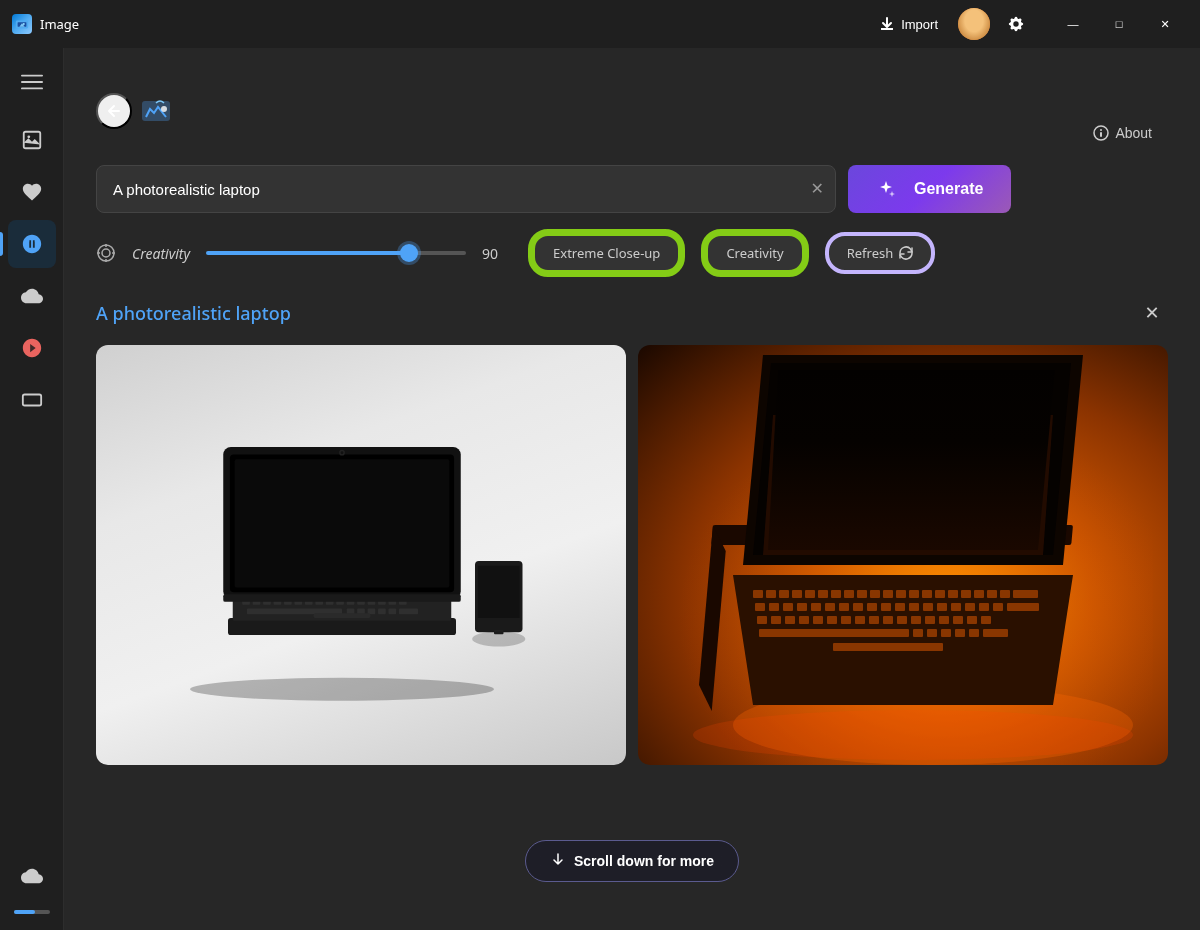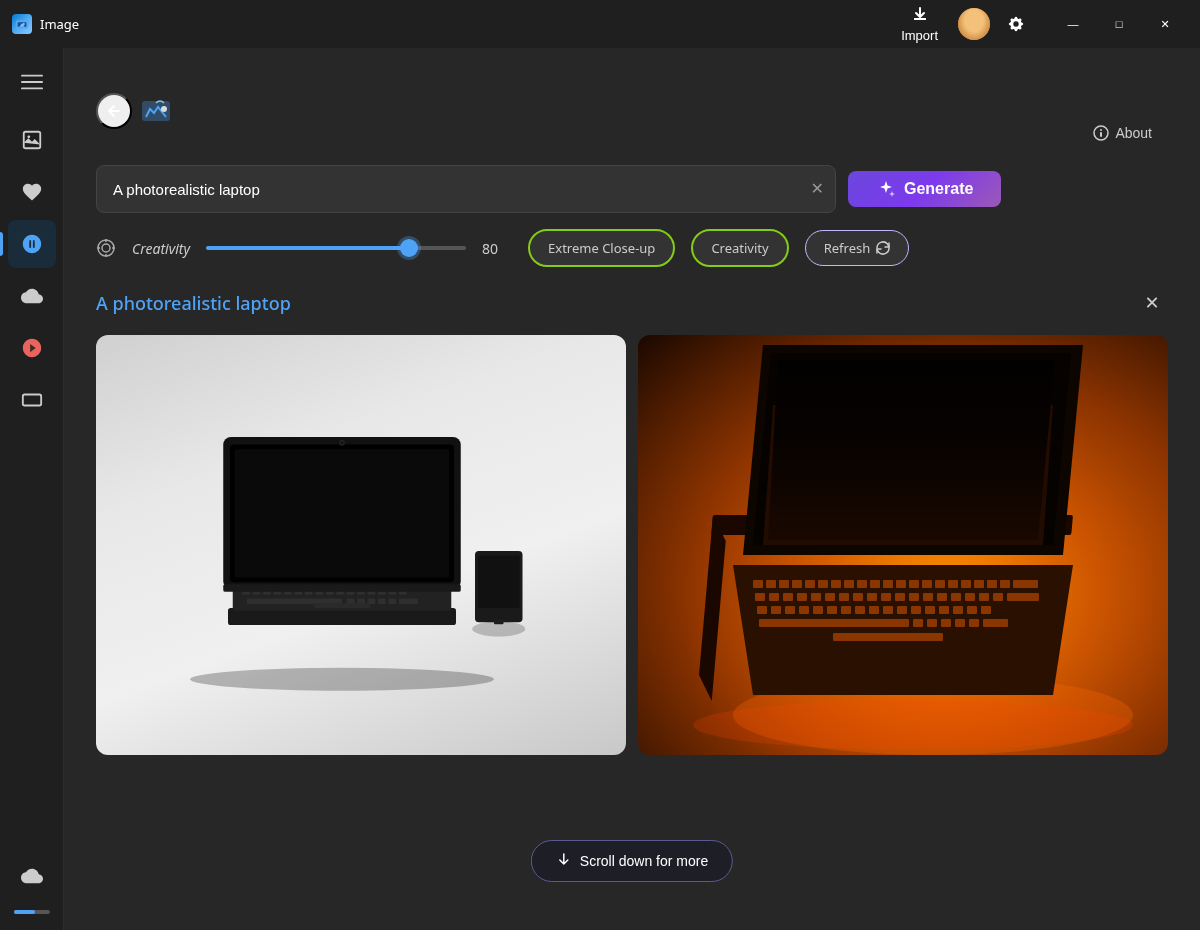--- a/index.html
+++ b/index.html
@@ -53,21 +53,20 @@
       display: flex;
       align-items: center;
       gap: 6px;
       padding: 6px 12px;
       border-radius: 6px;
       cursor: pointer;
       color: #ffffff;
       font-size: 13px;
       background: transparent;
       border: none;
-      flex-direction: column;
     }
     .avatar {
       width: 32px;
       height: 32px;
       border-radius: 50%;
       background: linear-gradient(135deg, #8b4513, #d2691e, #cd853f);
       display: flex;
       align-items: center;
       justify-content: center;
       overflow: hidden;
@@ -231,32 +230,32 @@
       top: 50%;
       transform: translateY(-50%);
       cursor: pointer;
       color: #999999;
       background: none;
       border: none;
       font-size: 16px;
       line-height: 1;
     }
     .generate-btn {
-      height: 36px;
+      height: 48px;
       padding: 0 28px;
       background: linear-gradient(135deg, #6b47dc, #7c3aed, #9b59b6);
       border: none;
       border-radius: 8px;
       color: #ffffff;
       font-size: 16px;
       font-weight: 600;
       cursor: pointer;
       display: flex;
       align-items: center;
-      gap: 8px;
+      gap: 18px;
       white-space: nowrap;
     }
 
     
     .creativity-row {
       padding: 0 32px 20px;
       display: flex;
       align-items: center;
       gap: 16px;
       flex-shrink: 0;
@@ -279,31 +278,31 @@
       align-items: center;
     }
     .slider-value {
       color: #cccccc;
       font-size: 14px;
       min-width: 30px;
     }
     .style-chip {
       padding: 8px 18px;
       background: #333333;
-      border: 2px solid #84cc16;
+      border: 7px solid #84cc16;
       border-radius: 20px;
       color: #cccccc;
       font-size: 13px;
       cursor: pointer;
       white-space: nowrap;
     }
     .refresh-btn {
       padding: 8px 18px;
       background: #333333;
-      border: 1px solid #c4b5fd;
+      border: 4px solid #c4b5fd;
       border-radius: 20px;
       color: #cccccc;
       font-size: 13px;
       cursor: pointer;
       display: flex;
       align-items: center;
       gap: 6px;
     }
 
     
@@ -381,20 +380,21 @@
       background: rgba(30, 30, 40, 0.9);
       border: 1.5px solid #5b5b8f;
       border-radius: 24px;
       color: #ffffff;
       font-size: 14px;
       cursor: pointer;
       display: flex;
       align-items: flex-start;
       gap: 8px;
       backdrop-filter: blur(8px);
+      font-weight: bold;
     }
 
     
     .laptop-svg-white {
       position: absolute;
       width: 380px;
       height: 300px;
       top: 50%;
       left: 50%;
       transform: translate(-50%, -48%);
@@ -573,21 +573,21 @@
           <line x1="10" y1="1" x2="10" y2="4" stroke="#aaaaaa" stroke-width="1.5"></line>
           <line x1="10" y1="16" x2="10" y2="19" stroke="#aaaaaa" stroke-width="1.5"></line>
           <line x1="1" y1="10" x2="4" y2="10" stroke="#aaaaaa" stroke-width="1.5"></line>
           <line x1="16" y1="10" x2="19" y2="10" stroke="#aaaaaa" stroke-width="1.5"></line>
         </svg>
       </div>
       <span class="creativity-label">Creativity</span>
       <div class="slider-container">
         <input type="range" min="0" max="100" value="80" style="width: 100%;">
       </div>
-      <span class="slider-value">80</span>
+      <span class="slider-value">90</span>
       <div class="style-chip">
         <span>Extreme Close-up</span>
       </div>
       <div class="style-chip">
         <span>Creativity</span>
       </div>
       <div class="refresh-btn">
         <span>Refresh</span>
         <svg width="14" height="14" viewBox="0 0 14 14" fill="currentColor">
           <path d="M13 2v4H9" stroke="currentColor" stroke-width="1.5" fill="none" stroke-linecap="round"></path>

